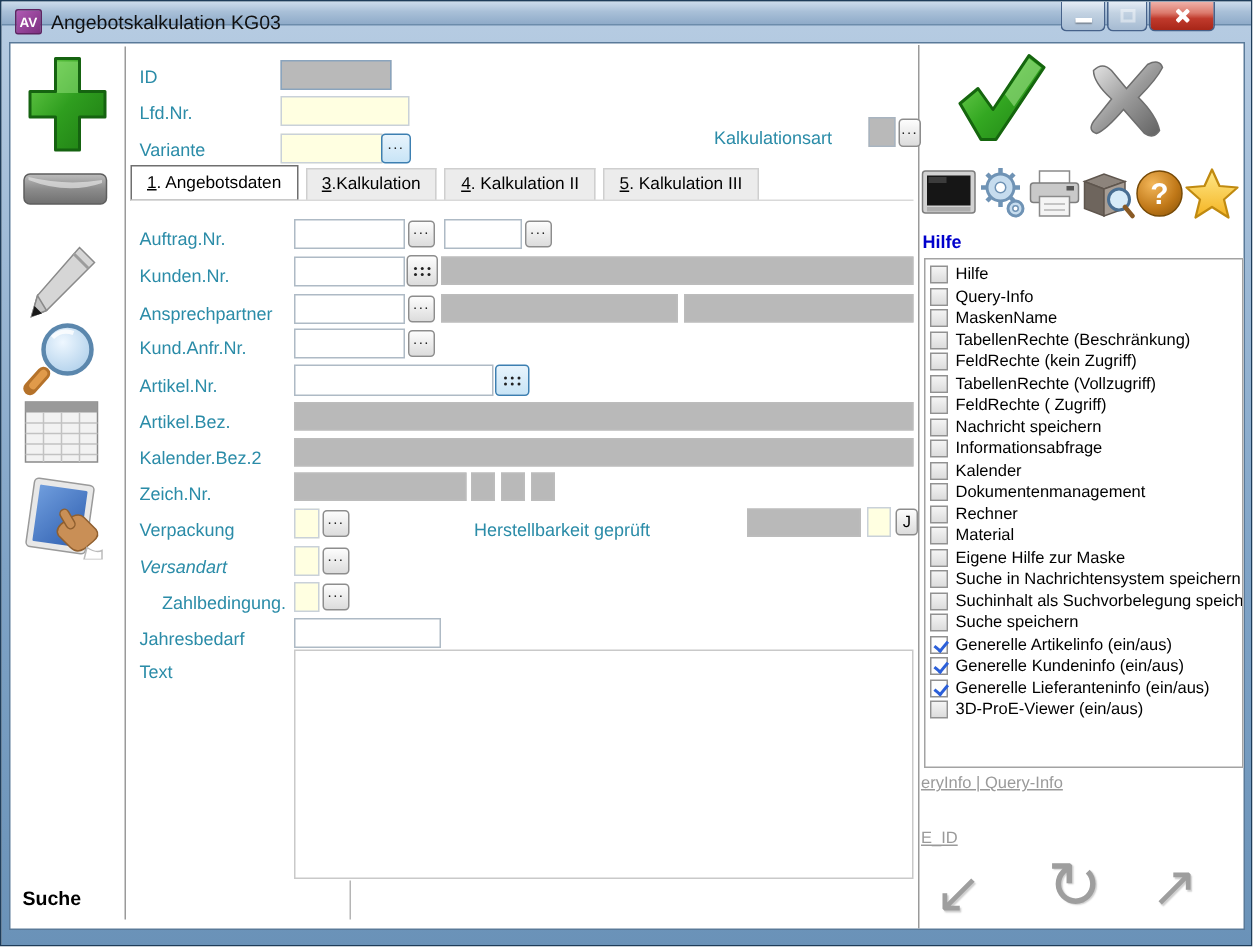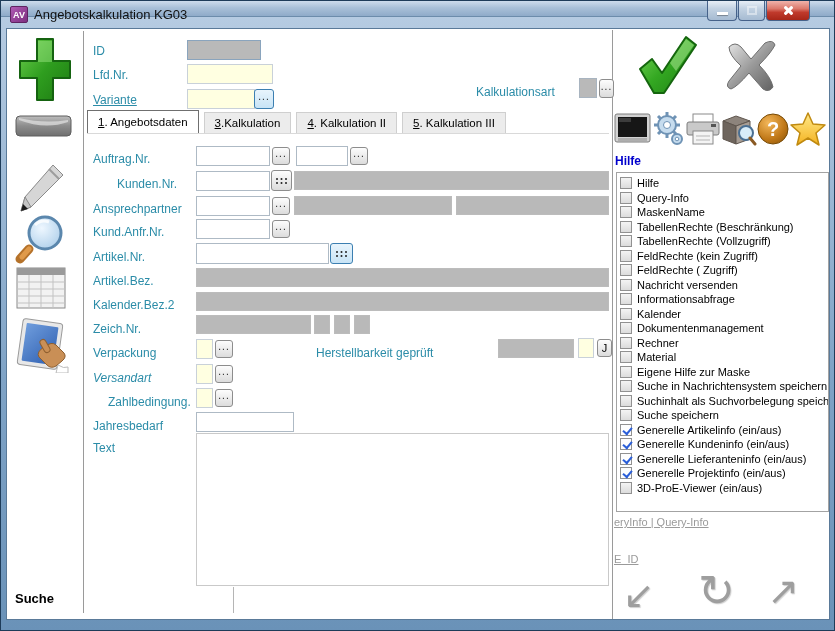--- a/index.html
+++ b/index.html
@@ -177,21 +177,21 @@
     </svg>
   </div>
   <div class="suche-label">Suche</div>
 
   <div class="flabel" style="left:92px; top:43px;">ID</div>
   <div class="field gray" style="left:186px; top:39px; width:74px; height:20px; border-color:#8aa4bd;"></div>
 
   <div class="flabel" style="left:92px; top:67px;">Lfd.Nr.</div>
   <div class="field yellow" style="left:186px; top:63px; width:86px; height:20px;"></div>
 
-  <div class="flabel" style="left:92px; top:92px;text-decoration:underline;">Variante</div>
+  <div class="flabel" style="left:92px; top:92px;">Variante</div>
   <div class="field yellow" style="left:186px; top:88px; width:68px; height:20px;"></div>
   <div class="ell-btn focusblue" style="left:253px; top:88px; width:20px; height:20px; line-height:14px;">...</div>
 
   <div class="flabel" style="left:475px; top:84px;">Kalkulationsart</div>
   <div class="field gray" style="left:578px; top:77px; width:18px; height:20px;"></div>
   <div class="ell-btn" style="left:598px; top:78px; width:15px; height:19px; line-height:13px;">...</div>
 
   <div class="tabstrip">
       <div class="tab active"><u>1</u><span>. Angebotsdaten</span></div>
       <div class="tab"><u>3</u><span>.Kalkulation</span></div>
@@ -199,21 +199,21 @@
       <div class="tab"><u>5</u><span>. Kalkulation III</span></div>
     </div>
   <div class="tabline"></div>
 
   <div class="flabel" style="left:92px; top:151px;">Auftrag.Nr.</div>
   <div class="field" style="left:195px; top:145px; width:74px; height:20px;"></div>
   <div class="ell-btn" style="left:271px; top:146px;">...</div>
   <div class="field" style="left:295px; top:145px; width:52px; height:20px;"></div>
   <div class="ell-btn" style="left:349px; top:146px;">...</div>
 
-  <div class="flabel" style="left:92px; top:176px;margin-left:24px;">Kunden.Nr.</div>
+  <div class="flabel" style="left:92px; top:176px;">Kunden.Nr.</div>
   <div class="field" style="left:195px; top:170px; width:74px; height:20px;"></div>
   <div class="dots-btn" style="left:270px; top:169px; width:21px; height:21px;">
     <svg width="19" height="19" viewBox="0 0 19 19">
       <g fill="#222">
           <circle cx="5" cy="8" r="1"></circle>
           <circle cx="9.5" cy="8" r="1"></circle>
           <circle cx="14" cy="8" r="1"></circle>
       <circle cx="5" cy="12" r="1"></circle>
           <circle cx="9.5" cy="12" r="1"></circle>
           <circle cx="14" cy="12" r="1"></circle>
@@ -392,33 +392,33 @@
       <div class="lb-row">
         <span class="cb"></span>
         <span class="cb-label">MaskenName</span>
       </div>
       <div class="lb-row">
         <span class="cb"></span>
         <span class="cb-label">TabellenRechte (Beschränkung)</span>
       </div>
       <div class="lb-row">
         <span class="cb"></span>
+        <span class="cb-label">FeldRechte (kein Zugriff)</span>
+      </div>
+      <div class="lb-row">
+        <span class="cb"></span>
         <span class="cb-label">TabellenRechte (Vollzugriff)</span>
       </div>
       <div class="lb-row">
         <span class="cb"></span>
-        <span class="cb-label">FeldRechte (kein Zugriff)</span>
-      </div>
-      <div class="lb-row">
-        <span class="cb"></span>
         <span class="cb-label">FeldRechte ( Zugriff)</span>
       </div>
       <div class="lb-row">
         <span class="cb"></span>
-        <span class="cb-label">Nachricht versenden</span>
+        <span class="cb-label">Nachricht speichern</span>
       </div>
       <div class="lb-row">
         <span class="cb"></span>
         <span class="cb-label">Informationsabfrage</span>
       </div>
       <div class="lb-row">
         <span class="cb"></span>
         <span class="cb-label">Kalender</span>
       </div>
       <div class="lb-row">
@@ -453,24 +453,20 @@
         <span class="cb checked"></span>
         <span class="cb-label">Generelle Artikelinfo (ein/aus)</span>
       </div>
       <div class="lb-row">
         <span class="cb checked"></span>
         <span class="cb-label">Generelle Kundeninfo (ein/aus)</span>
       </div>
       <div class="lb-row">
         <span class="cb checked"></span>
         <span class="cb-label">Generelle Lieferanteninfo (ein/aus)</span>
-      </div>
-      <div class="lb-row">
-        <span class="cb checked"></span>
-        <span class="cb-label">Generelle Projektinfo (ein/aus)</span>
       </div>
       <div class="lb-row">
         <span class="cb"></span>
         <span class="cb-label">3D-ProE-Viewer (ein/aus)</span>
       </div>
     </div>
 
   <div class="gray-note" style="left:613px; top:515px;">eryInfo | Query-Info</div>
   <div class="gray-note" style="left:613px; top:552px;">E_ID</div>
 

